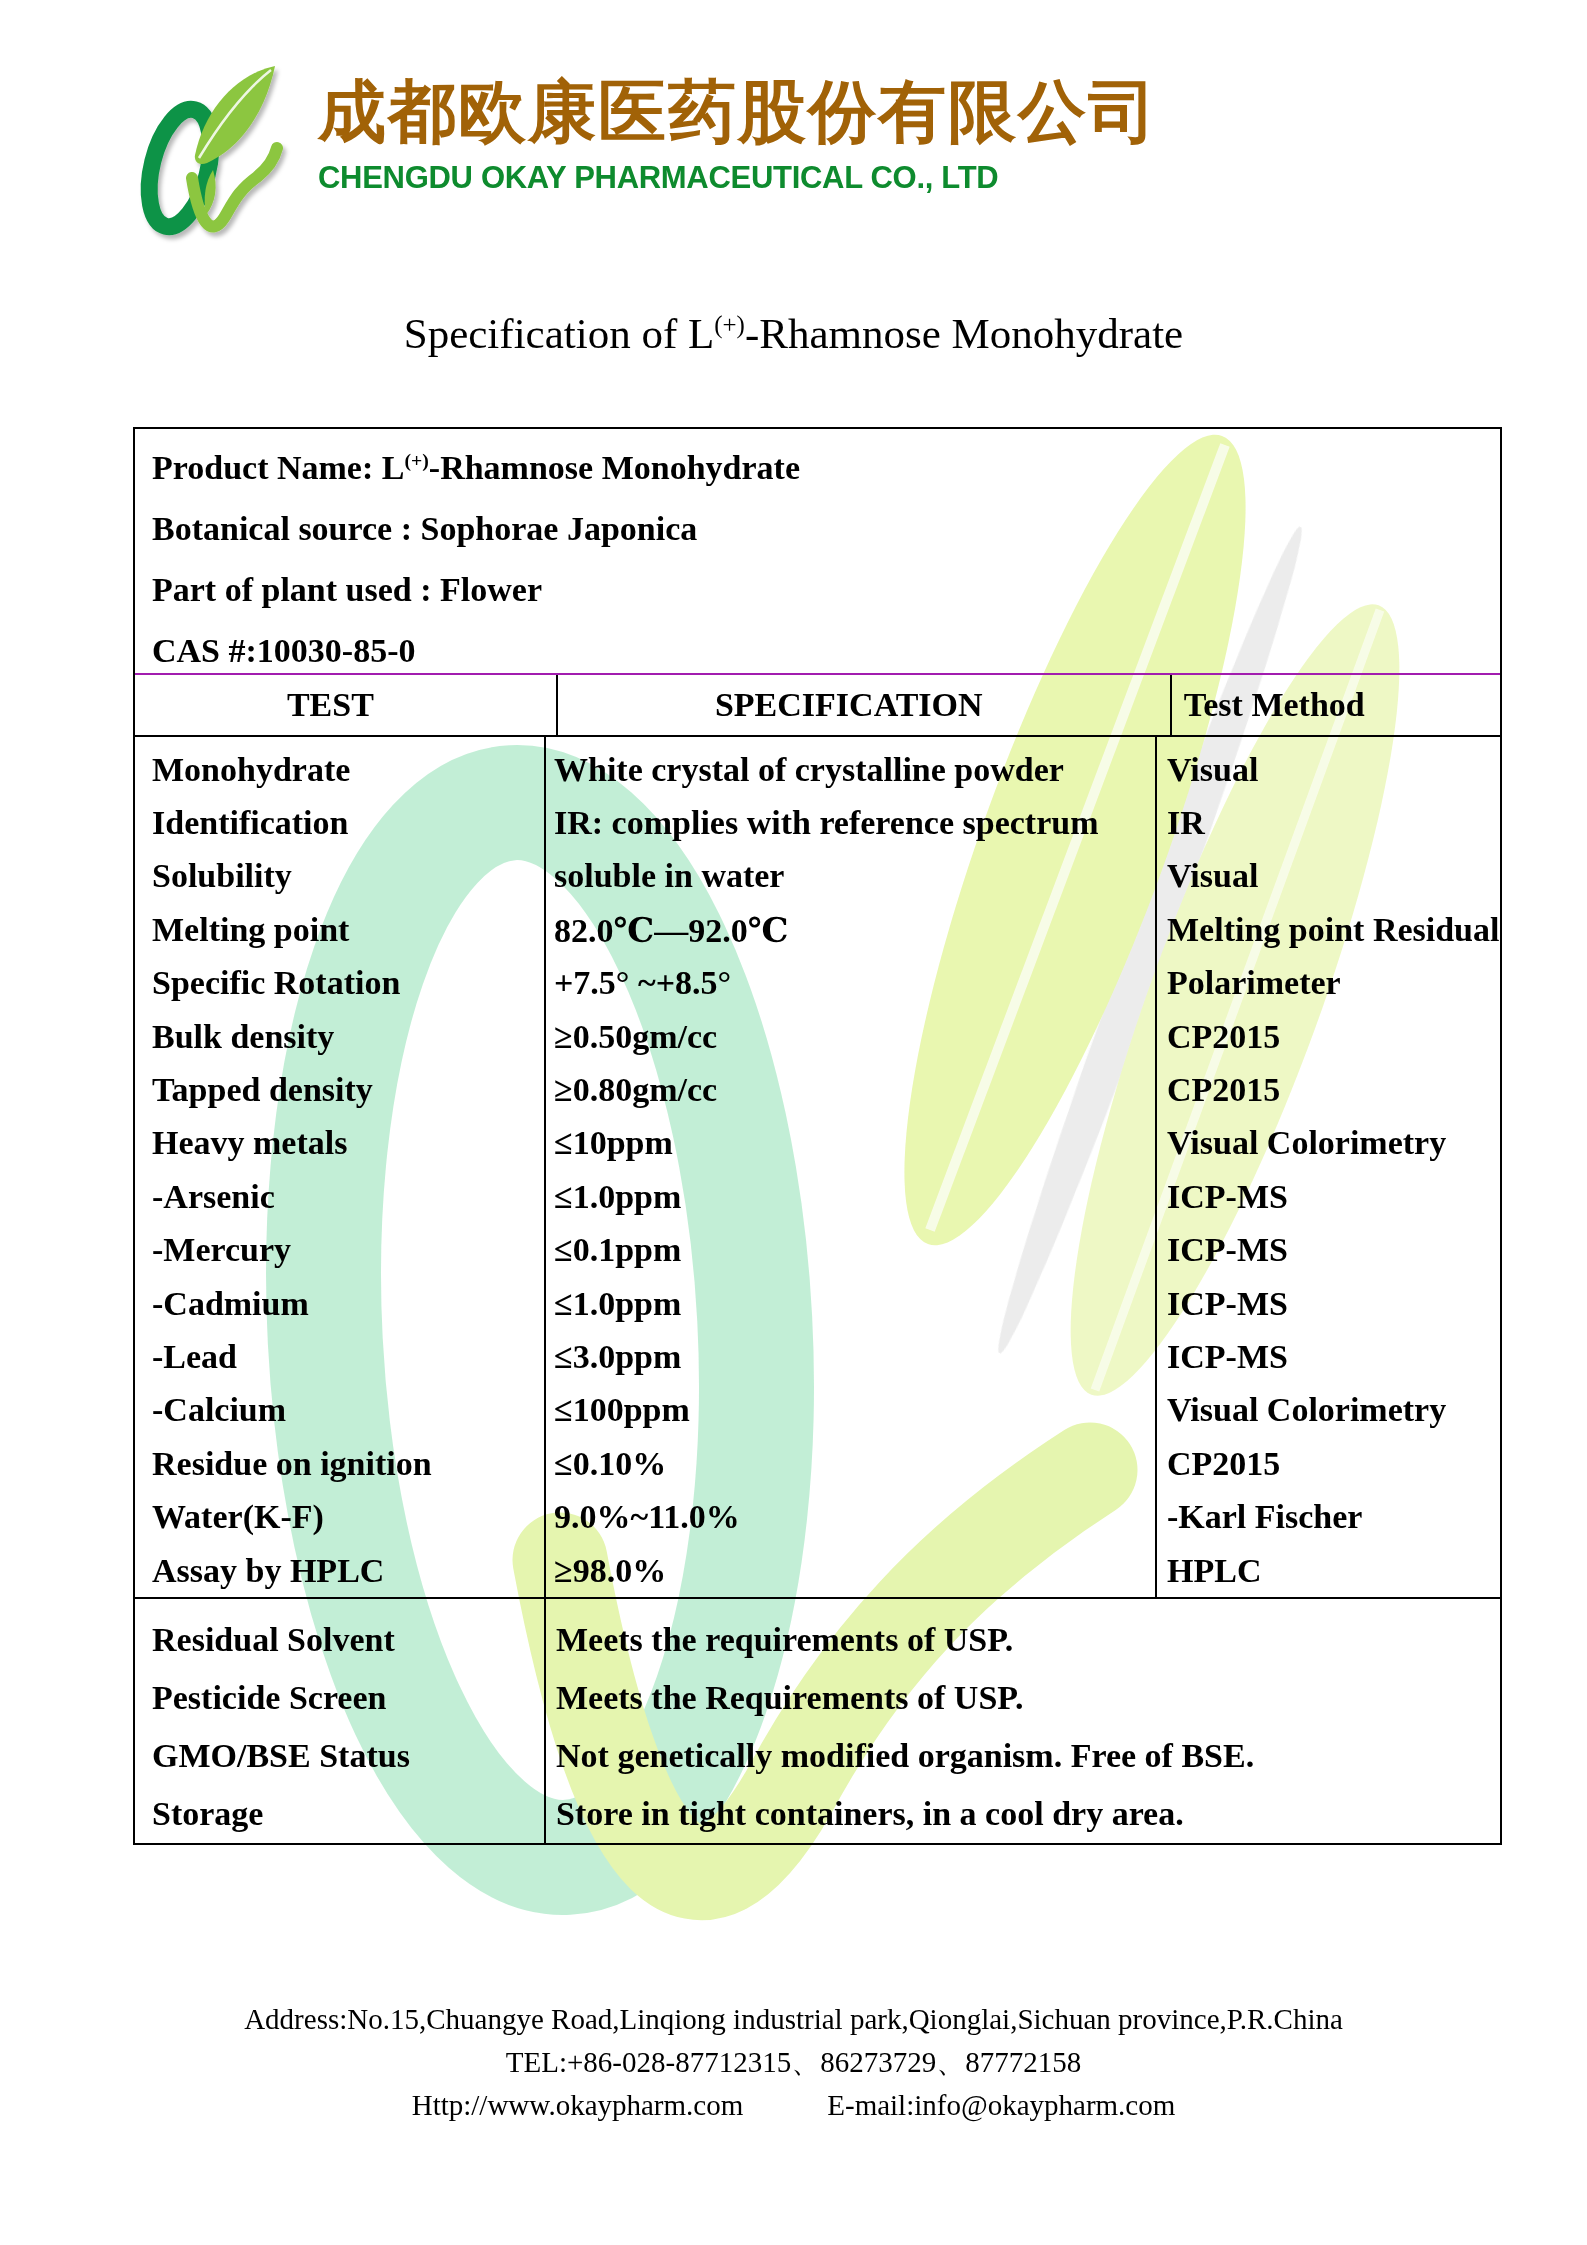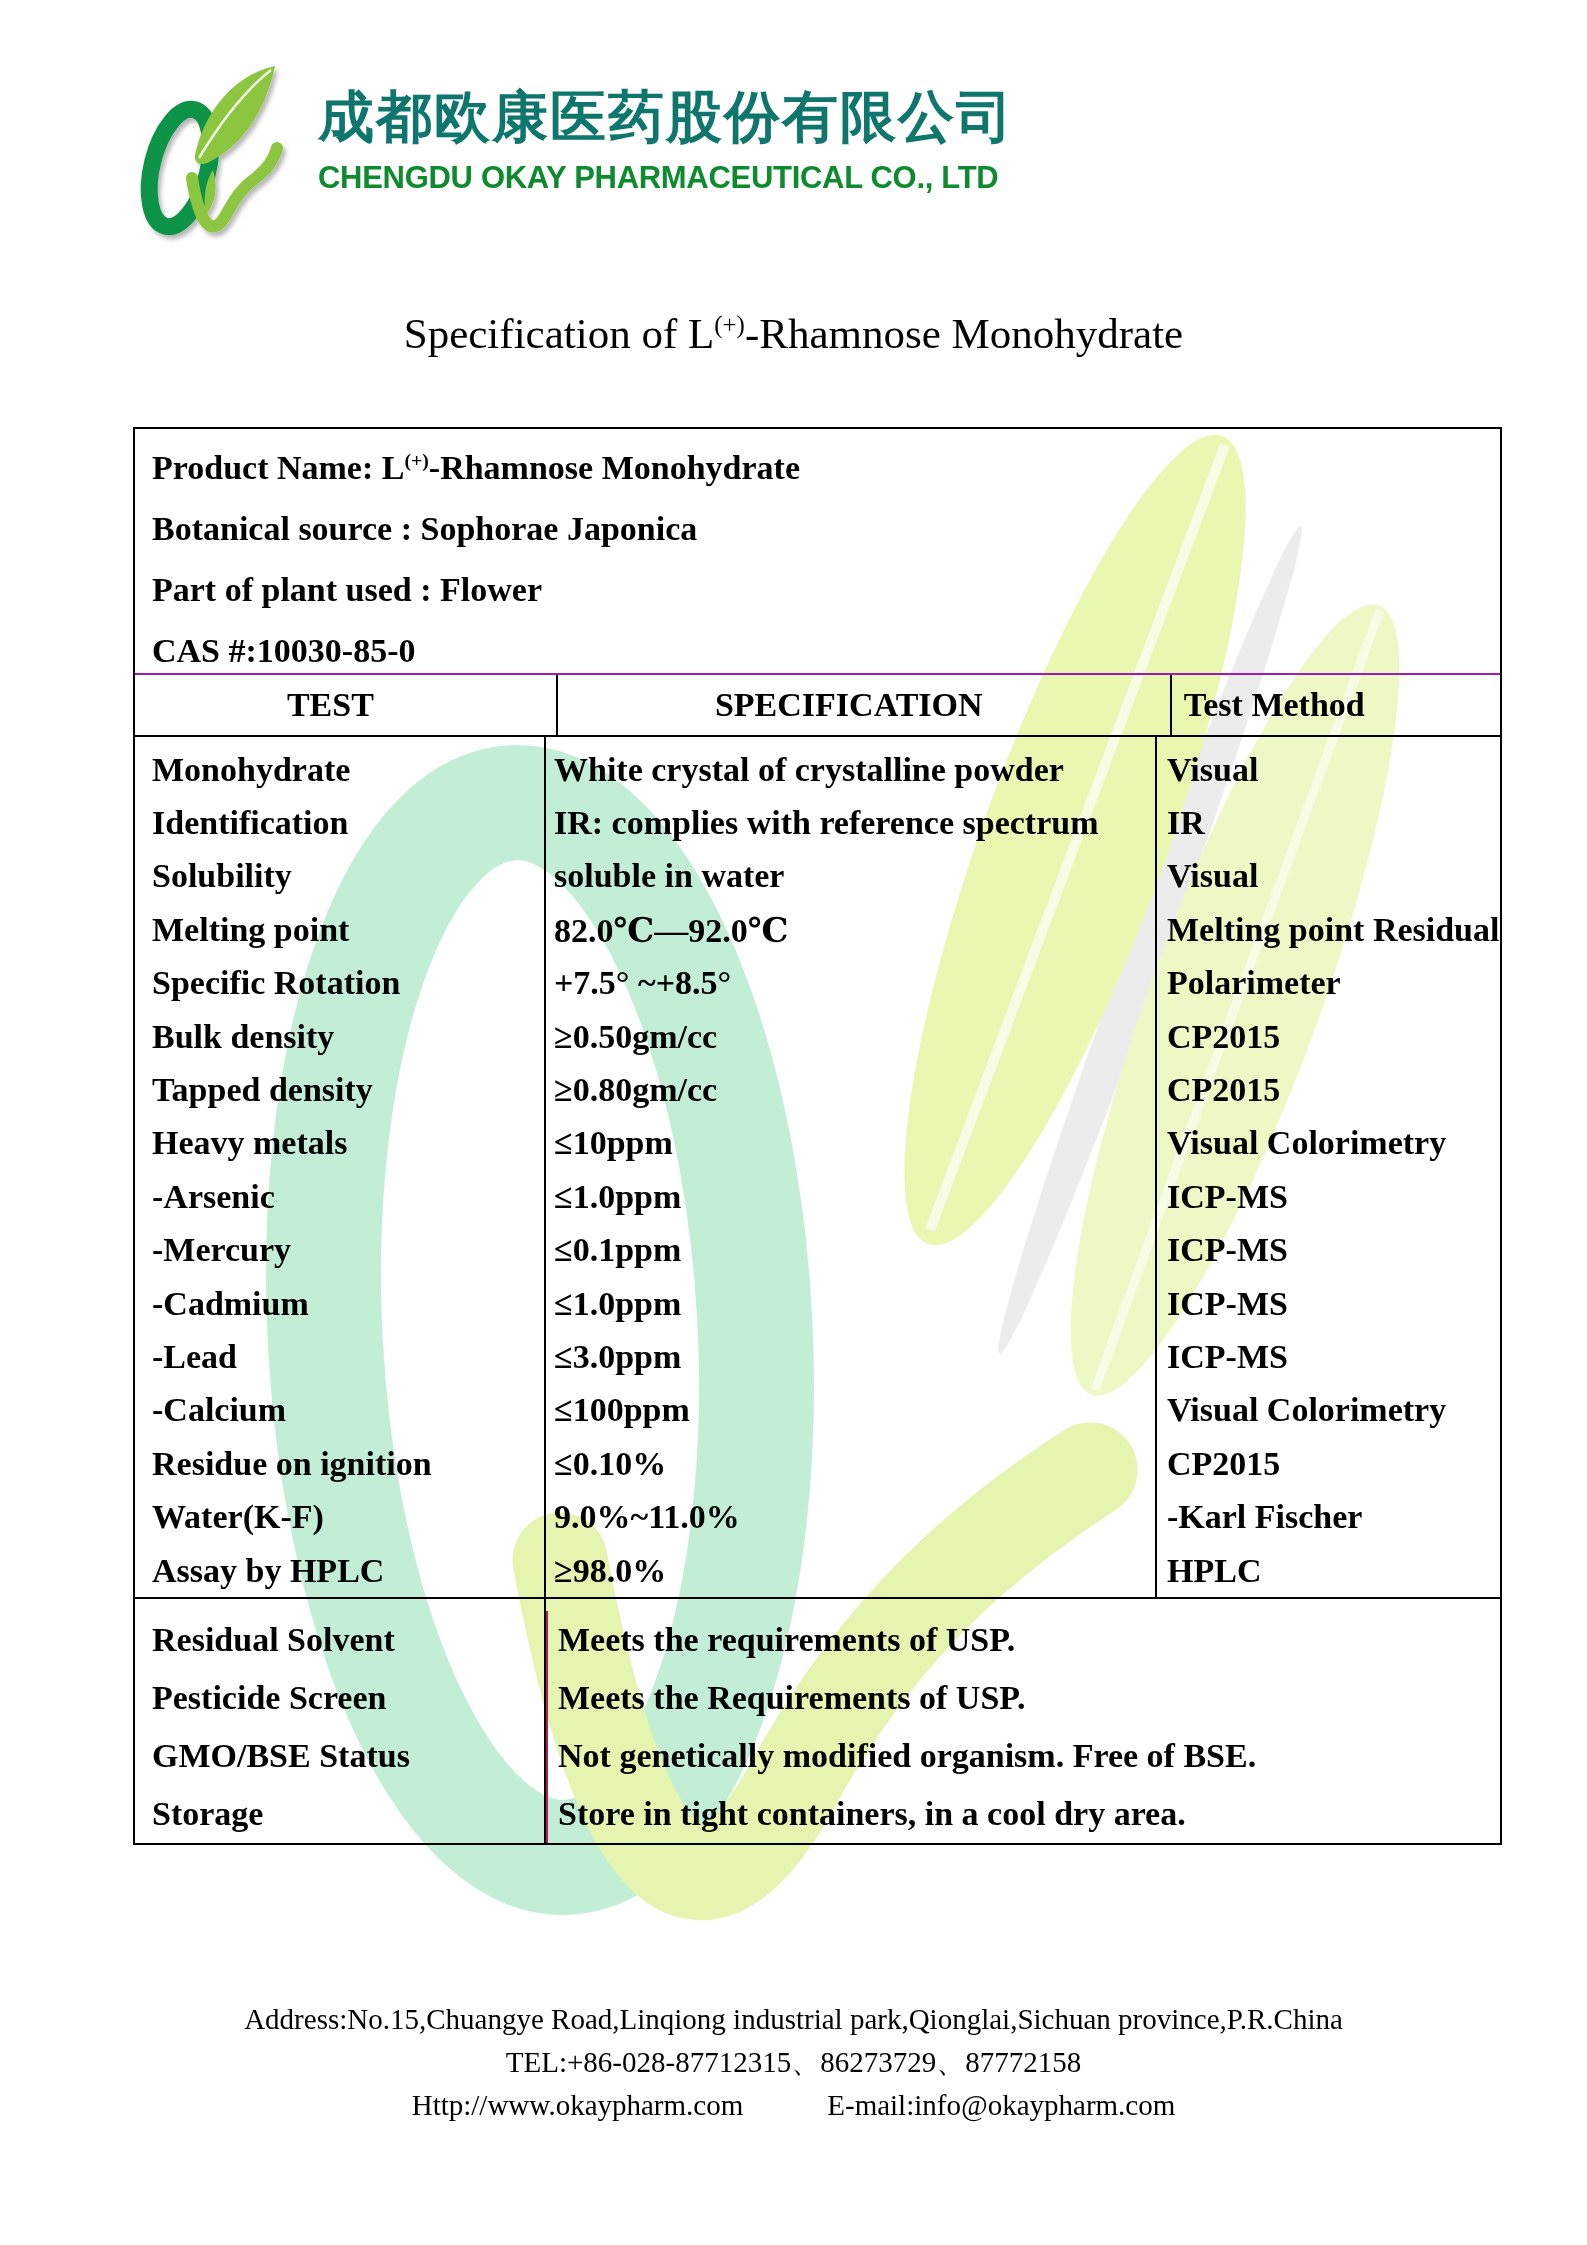--- a/index.html
+++ b/index.html
@@ -9,22 +9,22 @@
     background:#ffffff; overflow:hidden;
     font-family:"Liberation Serif","DejaVu Serif","DejaVu Sans",serif;
     color:#000;
   }
   
   .watermark { position:absolute; left:0; top:0; width:1587px; height:2245px; z-index:0; }
   
   .logo { position:absolute; left:95px; top:50px; width:205px; height:195px; z-index:2; }
   .company { position:absolute; left:318px; top:84px; z-index:2; }
   .company-cn {
-    font-family:Liberation Sans, sans-serif;
-    font-weight:700; font-size:56px; line-height:66px; letter-spacing:2px; color:#0f766e;
+    font-family:Liberation Mono, monospace;
+    font-weight:700; font-size:68px; line-height:66px; letter-spacing:2px; color:#a16207;
   }
   .company-en {
     font-family:"Liberation Sans","DejaVu Sans",sans-serif;
     font-weight:700; font-size:31px; letter-spacing:-0.3px; margin-top:10px; color:#0E8B2E;
   }
   
   .doc-title {
     position:absolute; left:0; top:306px; width:100%; text-align:center;
     font-weight:400; font-size:43px; line-height:56px; z-index:2;
   }
@@ -44,21 +44,21 @@
   .th.left { justify-content:flex-start; padding-left:12px; }
   .tbody-main { height:860px; padding-top:6px; }
   .trow { display:flex; height:53.4px; }
   .td { display:flex; align-items:center; white-space:nowrap; }
   .td.c1 { padding-left:17px; }
   .td.c2 { padding-left:10px; }
   .td.c3 { padding-left:12px; }
   .tbody-main .c2, .tbody-main .c3 { height:53.4px; }
   .tbody-extra { height:246px; border-top:2px solid #000; padding-top:12px; }
   .xrow { display:flex; height:58px; }
-  .xc2 { width:956px; border-left:4px solid #be185d; padding-left:10px; }
+  .xc2 { width:956px; border-left:2px solid #be185d; padding-left:10px; }
   
   .tbody-main, .tbody-extra, .thead-row { position:relative;gap:30px; }
   .vline { position:absolute; top:0; bottom:0; width:2px; background:#000; }
   
   .footer {
     position:absolute; left:0; top:1998px; width:100%; text-align:center;
     font-size:29px; line-height:43px; z-index:2; font-weight:400;
   }
   .footer .gap { display:inline-block; width:84px; }
 </style>

